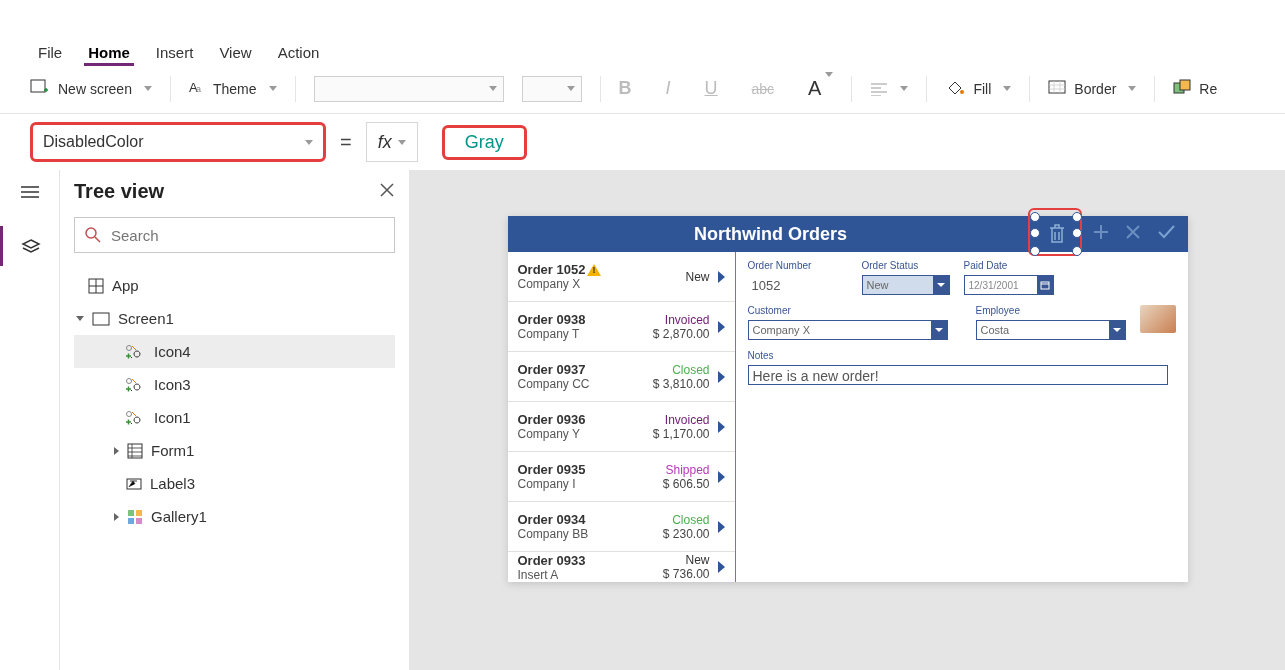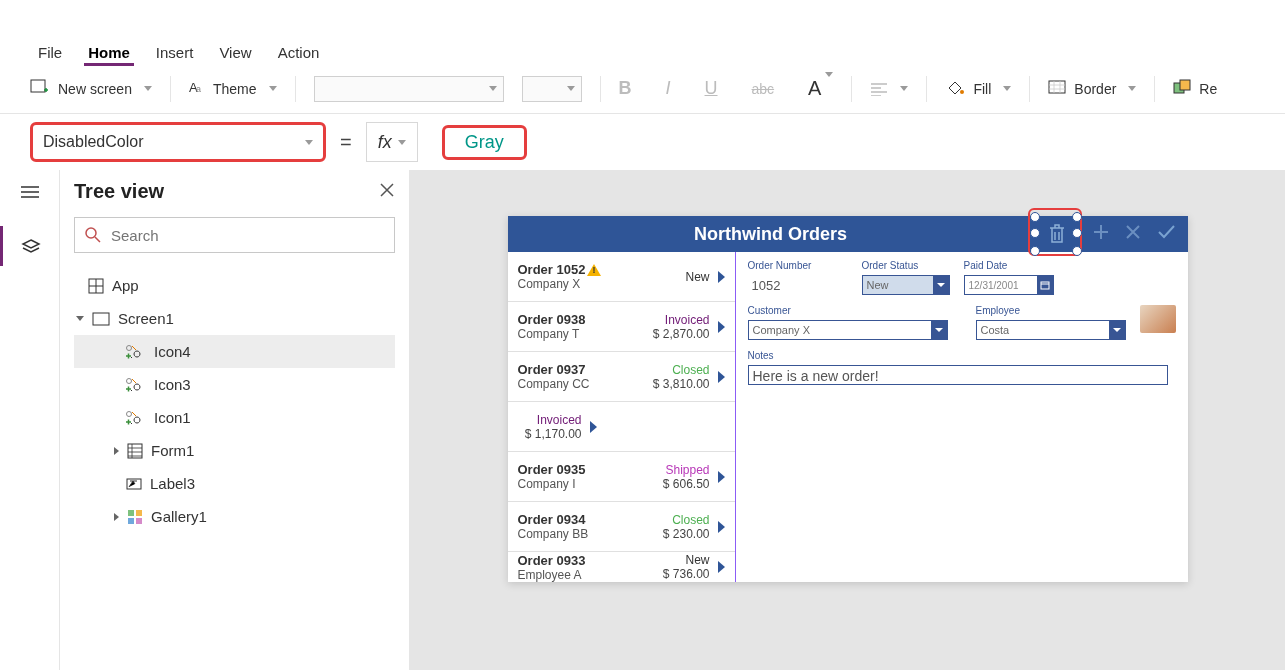--- a/index.html
+++ b/index.html
@@ -661,20 +661,26 @@
                 </div>
                 <div class="gsub">Company CC</div>
               </div>
               <div class="gright">
                 <div class="status-closed">Closed</div>
                 <div class="gprice">$ 3,810.00</div>
               </div>
               <div class="chev"></div>
             </div>
             <div class="gallery-row">
+              <div class="gleft">
+                <div class="gtitle">
+                  <span>Order 0936</span>
+                </div>
+                <div class="gsub">Company Y</div>
+              </div>
               <div class="gright">
                 <div class="status-invoiced">Invoiced</div>
                 <div class="gprice">$ 1,170.00</div>
               </div>
               <div class="chev"></div>
             </div>
             <div class="gallery-row">
               <div class="gleft">
                 <div class="gtitle">
                   <span>Order 0935</span>
@@ -698,21 +704,21 @@
                 <div class="status-closed">Closed</div>
                 <div class="gprice">$ 230.00</div>
               </div>
               <div class="chev"></div>
             </div>
             <div class="gallery-row" style="height: 30px; overflow: hidden; border-bottom: none;">
               <div class="gleft">
                 <div class="gtitle">
                   <span>Order 0933</span>
                 </div>
-                <div class="gsub">Employee A</div>
+                <div class="gsub">Insert A</div>
               </div>
               <div class="gright">
                 <div class="status-new">New</div>
                 <div class="gprice">$ 736.00</div>
               </div>
               <div class="chev"></div>
             </div>
           </div>
         <div class="form-area">
           <div class="form-row">

